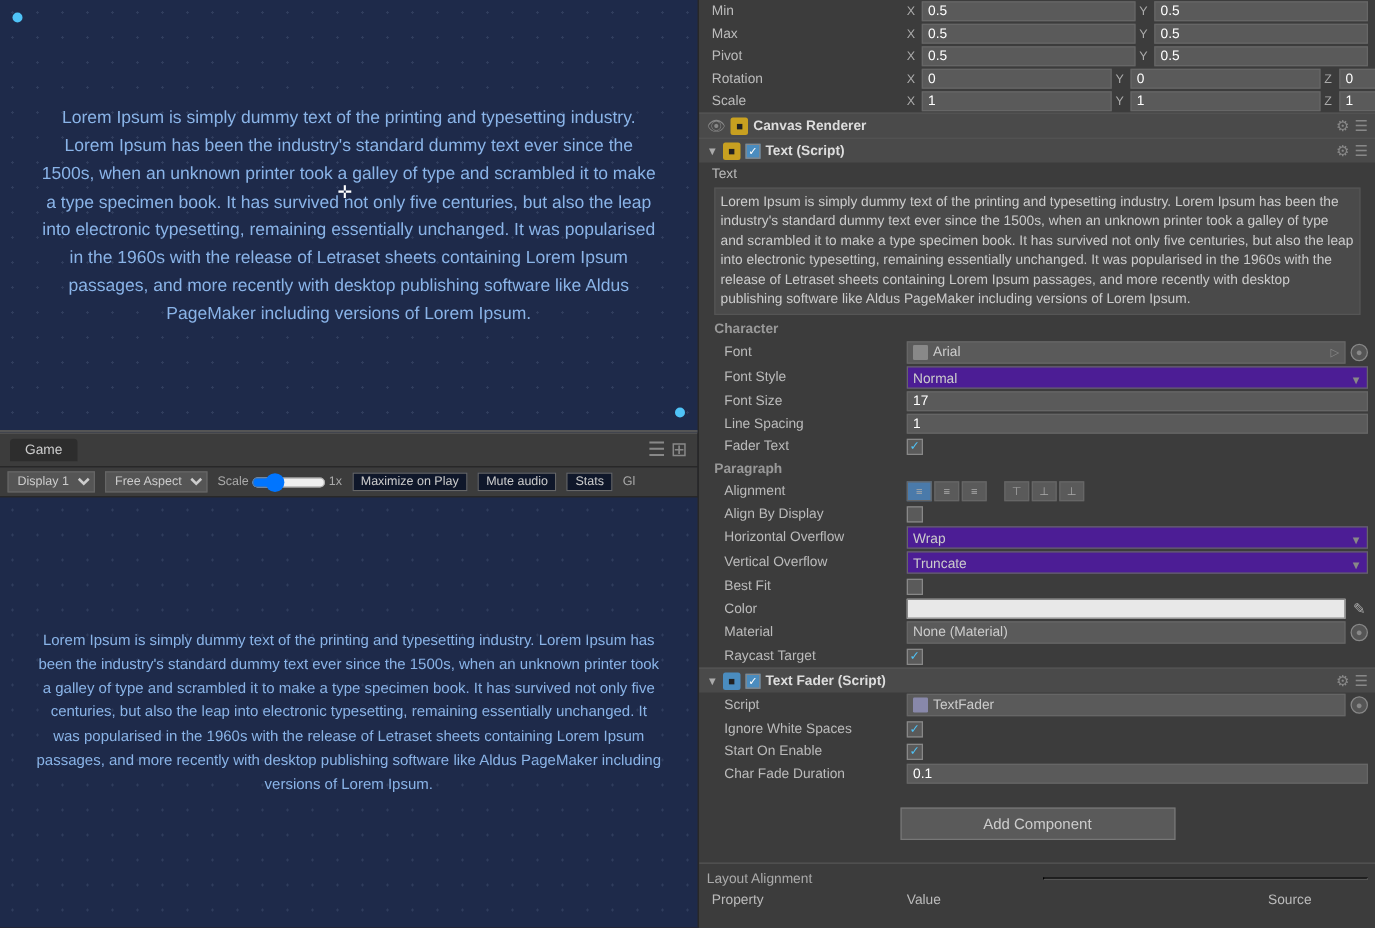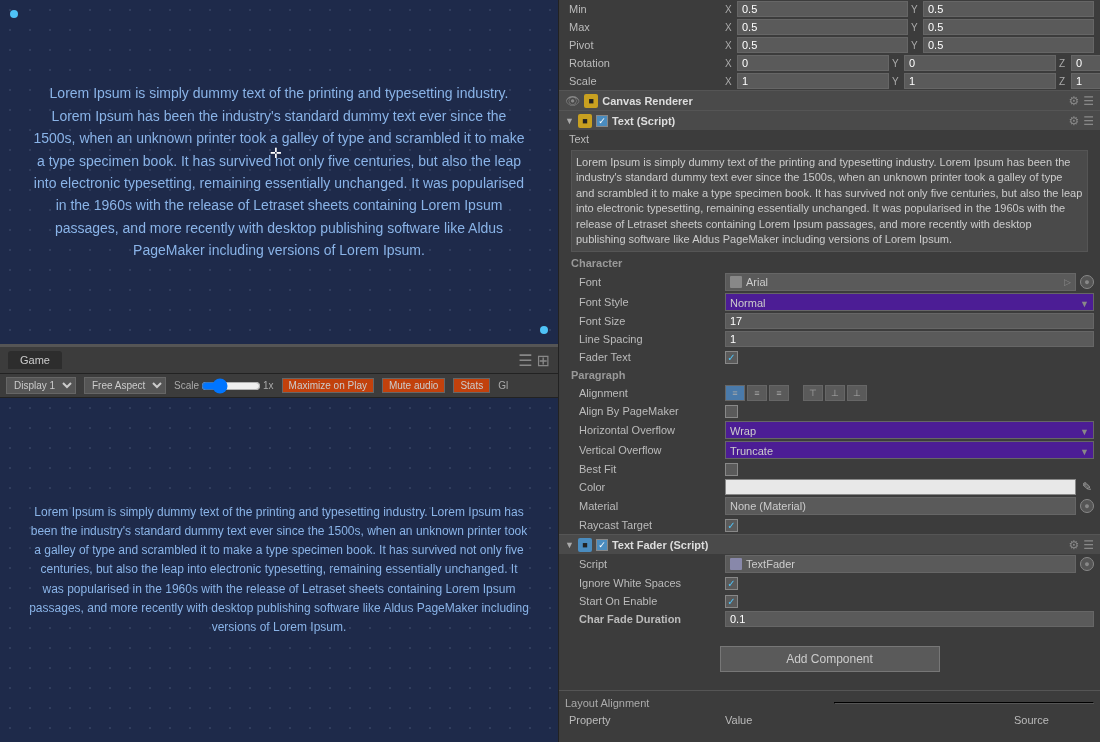--- a/index.html
+++ b/index.html
@@ -12,21 +12,21 @@
     .game-viewport-top { flex: 1; display: flex; align-items: center; justify-content: center; background: #1e2a4a; border-bottom: 2px solid #555; padding: 10px; }
     .game-viewport-bottom { flex: 1; display: flex; align-items: center; justify-content: center; background: #1e2a4a; padding: 10px; }
     .lorem-text { color: #8ab4e8; font-size: 14px; text-align: center; line-height: 1.6; font-family: Arial, sans-serif; max-width: 500px; }
     .game-tab-bar { background: #3c3c3c; height: 28px; display: flex; align-items: center; padding: 0 8px; gap: 4px; border-top: 1px solid #555; border-bottom: 1px solid #222; }
     .game-tab { background: #4a4a4a; color: #ccc; padding: 3px 12px; font-size: 11px; border-radius: 3px 3px 0 0; cursor: pointer; }
     .game-tab.active { background: #2d2d2d; }
     .game-toolbar { background: #3c3c3c; height: 24px; display: flex; align-items: center; padding: 0 6px; gap: 8px; font-size: 10px; color: #aaa; border-bottom: 1px solid #222; }
     .toolbar-select { background: #555; color: #ccc; border: 1px solid #666; font-size: 10px; padding: 1px 3px; }
     .toolbar-label { color: #aaa; font-size: 10px; }
     .scale-control { display: flex; align-items: center; gap: 2px; }
-    .btn-small { background: #c2410c; color: #ccc; border: 1px solid #666; font-size: 10px; padding: 1px 6px; cursor: pointer; }
+    .btn-small { background: #0f172a; color: #ccc; border: 1px solid #666; font-size: 10px; padding: 1px 6px; cursor: pointer; }
     .grid-dots { position: absolute; top: 0; left: 0; right: 0; bottom: 0; background-image: radial-gradient(circle, #4a5a7a 1px, transparent 1px); background-size: 20px 20px; opacity: 0.4; }
     .anchor-dot { position: absolute; width: 8px; height: 8px; background: #4fc3f7; border-radius: 50%; }
     .anchor-tl { top: 10px; left: 10px; }
     .anchor-br { bottom: 10px; right: 10px; }
 
     
     .inspector { width: 542px; background: #3c3c3c; overflow-y: auto; border-left: 1px solid #222; }
     .inspector::-webkit-scrollbar { width: 8px; }
     .inspector::-webkit-scrollbar-track { background: #2d2d2d; }
     .inspector::-webkit-scrollbar-thumb { background: #666; }
@@ -308,21 +308,21 @@
         <div style="width:6px;"></div>
         <div class="alignment-btns">
           <div class="align-btn">⊤</div>
           <div class="align-btn">⊥</div>
           <div class="align-btn">⊥</div>
         </div>
       </div>
     </div>
 
     <div class="prop-row">
-      <span class="prop-label" style="padding-left:14px;">Align By PageMaker</span>
+      <span class="prop-label" style="padding-left:14px;">Align By Display</span>
       <div class="prop-value">
         <div class="checkbox"></div>
       </div>
     </div>
 
     <div class="prop-row">
       <span class="prop-label" style="padding-left:14px;">Horizontal Overflow</span>
       <div class="prop-value">
         <div class="dropdown-field">
           <span>Wrap</span>
@@ -401,21 +401,21 @@
     </div>
 
     <div class="prop-row">
       <span class="prop-label" style="padding-left:14px;">Start On Enable</span>
       <div class="prop-value">
         <div class="checkbox checked"></div>
       </div>
     </div>
 
     <div class="prop-row">
-      <span class="prop-label" style="padding-left:14px;font-weight:bold;">Char Fade Duration</span>
+      <span class="prop-label" style="padding-left:14px;">Char Fade Duration</span>
       <div class="prop-value">
         <input class="field-input-wide" value="0.1" style="flex: 1 1 0%;">
       </div>
     </div>
 
     <div style="display:flex; justify-content:center; padding: 10px 0;">
       <button class="add-component-btn">Add Component</button>
     </div>
 
     <div class="layout-section">

